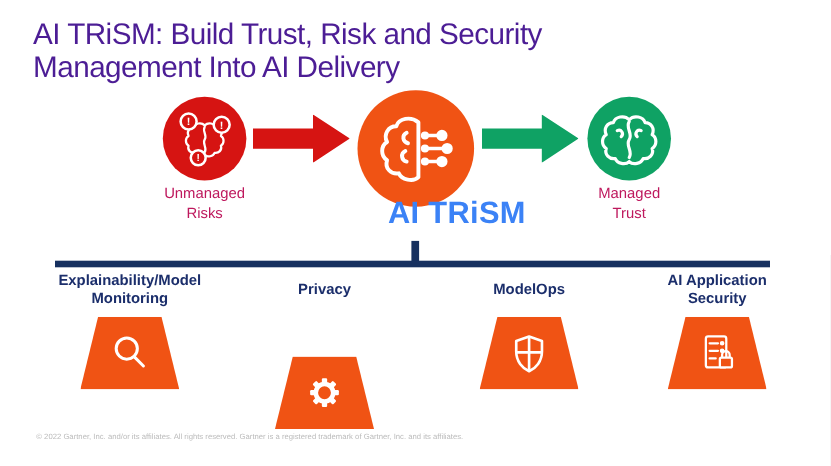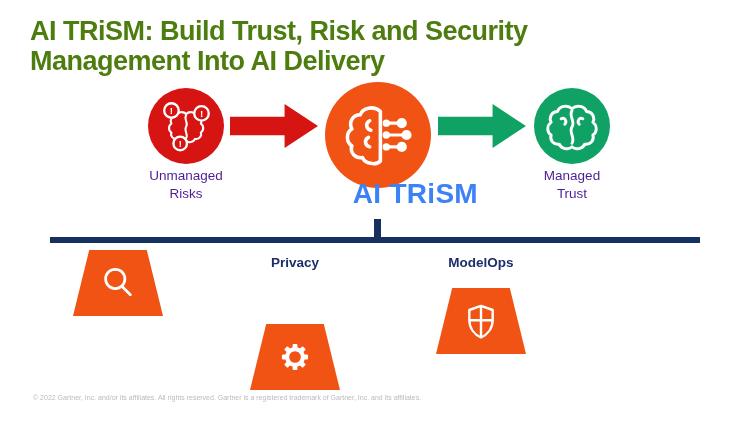--- a/index.html
+++ b/index.html
@@ -4,29 +4,29 @@
 <style>
   * { box-sizing: border-box; margin: 0; padding: 0; }
   body { background: #e8e8e8; font-family: "Liberation Sans", sans-serif; }
   .canvas {
     position: relative; width: 755px; height: 424px;
     background: #ffffff; overflow: hidden; margin: 0 auto;
     font-family: "Liberation Sans", sans-serif;
   }
   .title {
     position: absolute; left: 30px; top: 16px;
-    font-size: 27px; font-weight: 700; color: #4d7c0f;
+    font-size: 27px; font-weight: 400; color: #4c1d95;
     line-height: 1.12; letter-spacing: -0.5px; white-space: pre-line;
   }
   .circle { position: absolute; border-radius: 50%; display: flex; align-items: center; justify-content: center; }
   .red-circle    { left: 148px; top: 88px;  width: 76px;  height: 76px;  background: #D61412; }
   .orange-circle { left: 325px; top: 82px;  width: 106px; height: 106px; background: #F05314; }
   .green-circle  { left: 534px; top: 88px;  width: 76px;  height: 76px;  background: #0FA264; }
   .flow-label {
-    position: absolute; color: #4c1d95; font-size: 13.5px;
+    position: absolute; color: #be185d; font-size: 13.5px;
     text-align: center; line-height: 1.3; white-space: pre-line;
   }
   .unmanaged-label { left: 126px; top: 167px; width: 120px; }
   .managed-label   { left: 512px; top: 167px; width: 120px; }
   .trism-label {
     position: absolute; left: 278px; top: 178px; width: 200px;
     text-align: right; font-size: 28px; font-weight: 800;
     color: #3b82f6; letter-spacing: 0.3px;
   }
   .block-arrow { position: absolute; width: 88px; height: 44px;
@@ -115,20 +115,22 @@
       </g>
     </svg>
   </div>
   <div class="flow-label managed-label">Managed
 Trust</div>
 
   <div class="connector-stem"></div>
   <div class="connector-bar"></div>
 
   <div class="pillar pillar-1">
+    <div class="pillar-label">Explainability/Model
+Monitoring</div>
     <div class="trapezoid">
       <svg width="44" height="44" viewBox="0 0 64 64">
         <g fill="none" stroke="#ffffff" stroke-width="4" stroke-linecap="round">
           <circle cx="28" cy="26" r="14"></circle>
           <path d="M38 37 L50 49"></path>
         </g>
       </svg>
     </div>
   </div>
 
@@ -159,16 +161,36 @@
       <svg width="44" height="44" viewBox="0 0 64 64">
         <g fill="none" stroke="#ffffff" stroke-width="3.5" stroke-linecap="round" stroke-linejoin="round">
           <path d="M32 10 L49 16 V30 C49 43 41 52 32 56 C23 52 15 43 15 30 V16 Z"></path>
           <path d="M32 11 V55"></path>
           <path d="M16 31 H48"></path>
         </g>
       </svg>
     </div>
   </div>
 
+  <div class="pillar pillar-4">
+    <div class="pillar-label">AI Application
+Security</div>
+    <div class="trapezoid">
+      <svg width="44" height="44" viewBox="0 0 64 64">
+        <g fill="none" stroke="#ffffff" stroke-width="3" stroke-linecap="round" stroke-linejoin="round">
+          <rect x="17" y="10" width="27" height="41" rx="3"></rect>
+          <path d="M22 19 H33"></path>
+            <circle cx="38.5" cy="19" r="1.6" fill="#ffffff"></circle>
+          <path d="M22 29 H33"></path>
+            <circle cx="38.5" cy="29" r="1.6" fill="#ffffff"></circle>
+          <path d="M22 39 H30"></path>
+        </g>
+        <g>
+          <path d="M38.5 38 V34.5 a5 5 0 0 1 10 0 V38" fill="none" stroke="#ffffff" stroke-width="3"></path>
+          <rect x="35.5" y="38" width="16" height="13" rx="2" fill="#F05314" stroke="#ffffff" stroke-width="3"></rect>
+        </g>
+      </svg>
+    </div>
+  </div>
 
   <div class="footer">© 2022 Gartner, Inc. and/or its affiliates. All rights reserved. Gartner is a registered trademark of Gartner, Inc. and its affiliates.</div>
 
 </div>
 
 </body></html>

